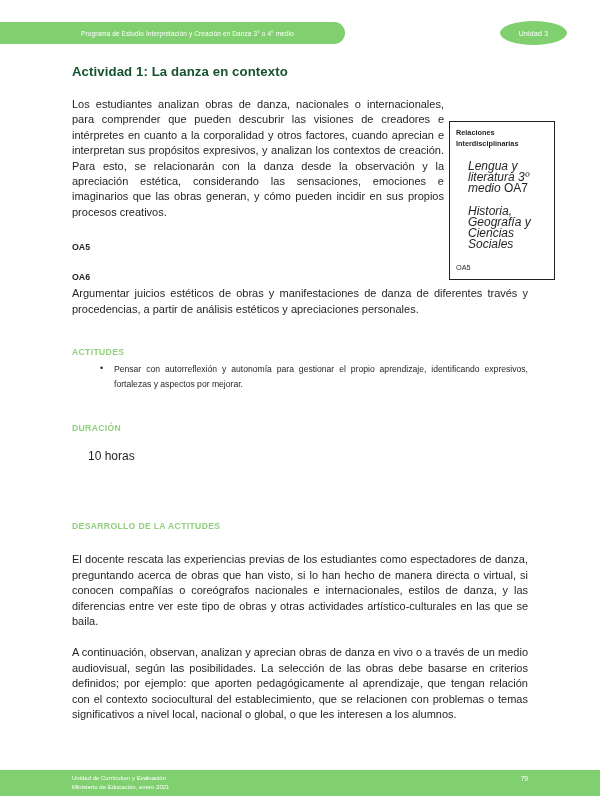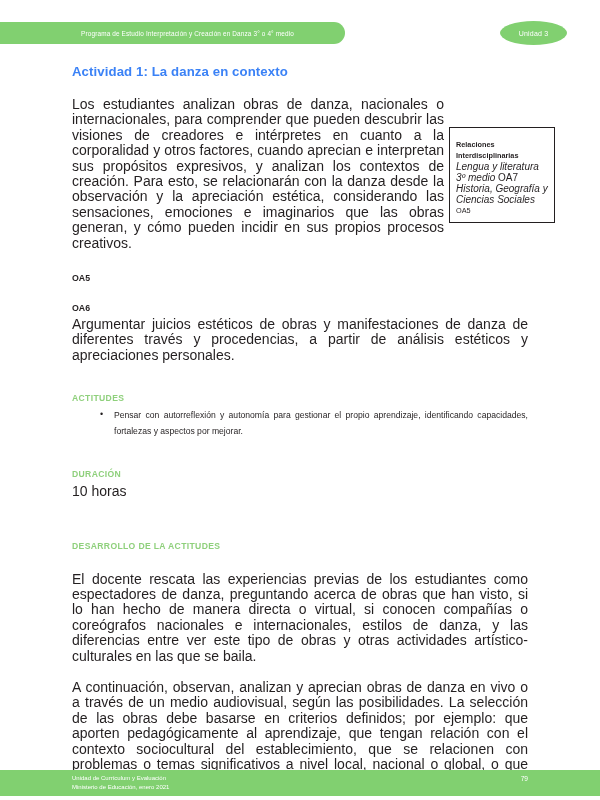--- a/index.html
+++ b/index.html
@@ -57,38 +57,38 @@
 
   
   .content {
     position: absolute;
     top: 64px;
     left: 72px;
     width: 456px;
   }
 
   .activity-title {
-    color: #3b82f6;
+    color: #14532d;
     font-size: 13.2px;
     font-weight: bold;
     margin: 0 0 18px 0;
     letter-spacing: .1px;
   }
 
   .sec-head {
     color: #8fd07c;
     font-size: 8.6px;
     font-weight: bold;
     letter-spacing: .35px;
     margin: 0 0 5px 0;
   }
 
   p.body {
     margin: 0;
-    font-size: 14px;
+    font-size: 11px;
     line-height: 15.4px;
     text-align: justify;
     color: #231f20;
   }
 
   .oa-label {
     font-size: 8.8px;
     font-weight: bold;
     margin: 0 0 4px 0;
     color: #231f20;
@@ -97,39 +97,39 @@
   
   .proposito-row {
     position: relative;
   }
   .proposito-text {
     width: 372px;
   }
 
   .rel-box {
     position: absolute;
-    top: 30px;
+    top: 24px;
     left: 377px;
     width: 106px;
     border: 1px solid #231f20;
-    padding: 11px 5px 6px 6px;
+    padding: 5px 5px 6px 6px;
     box-sizing: border-box;
     background: #fff;
   }
   .rel-box .rb-title {
     font-size: 7.3px;
     font-weight: bold;
     line-height: 11px;
     margin: 0;
   }
   .rel-box .rb-item {
-    font-size: 10px;
+    font-size: 12px;
     font-style: italic;
     line-height: 11px;
-    margin: 0;
+    margin: 12px;
   }
   .rel-box .rb-oa {
     font-size: 7.3px;
     line-height: 11px;
     margin: 0;
     font-style: normal;
   }
   .rb-item .rb-oa-inline {
     font-style: normal;
   }
@@ -155,23 +155,23 @@
   ul.attitudes li::before {
     content: "\2022";
     position: absolute;
     left: 0;
     top: -1px;
     font-size: 9px;
     color: #231f20;
   }
 
   .duration-value {
-    font-size: 14px;
+    font-size: 12px;
     line-height: 15.4px;
-    margin: 0;
+    margin: 16px;
   }
 
   
   .footer-band {
     position: absolute;
     left: 0;
     top: 770px;
     width: 600px;
     height: 26px;
     background: #81d070;
@@ -232,21 +232,21 @@
   <div>
     <p class="oa-label">OA6</p>
     <p class="body">Argumentar juicios estéticos de obras y manifestaciones de danza de diferentes través y procedencias, a partir de análisis estéticos y apreciaciones personales.</p>
   </div>
 
   <div class="block-gap-xl"></div>
 
   <div>
     <div class="sec-head">ACTITUDES</div>
     <ul class="attitudes">
-      <li>Pensar con autorreflexión y autonomía para gestionar el propio aprendizaje, identificando capacidades, fortalezas y aspectos por mejorar.</li>
+      <li>Pensar con autorreflexión y autonomía para gestionar el propio aprendizaje, identificando expresivos, fortalezas y aspectos por mejorar.</li>
     </ul>
   </div>
 
   <div class="block-gap-xl"></div>
 
   <div>
     <div class="sec-head">DURACIÓN</div>
     <p class="duration-value">10 horas</p>
   </div>
 

